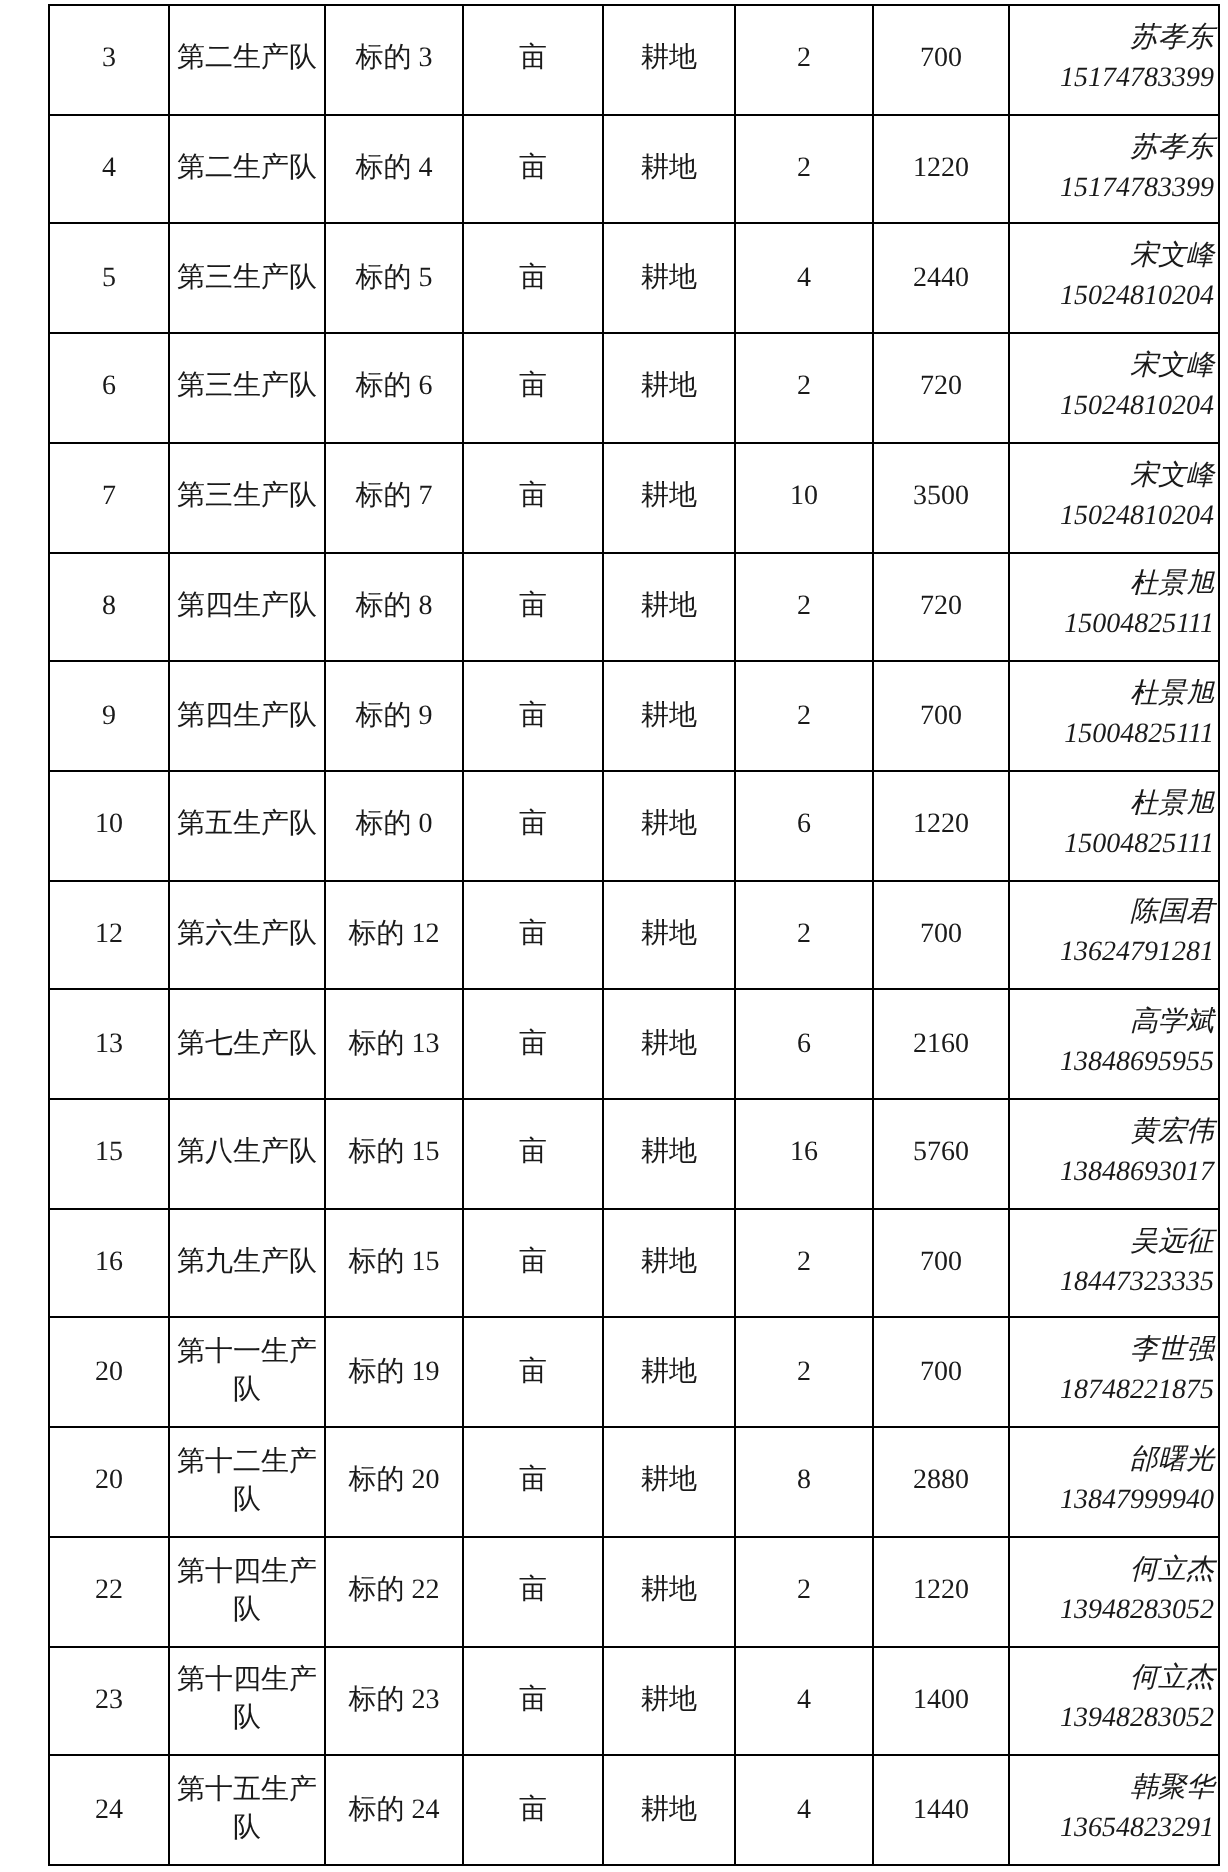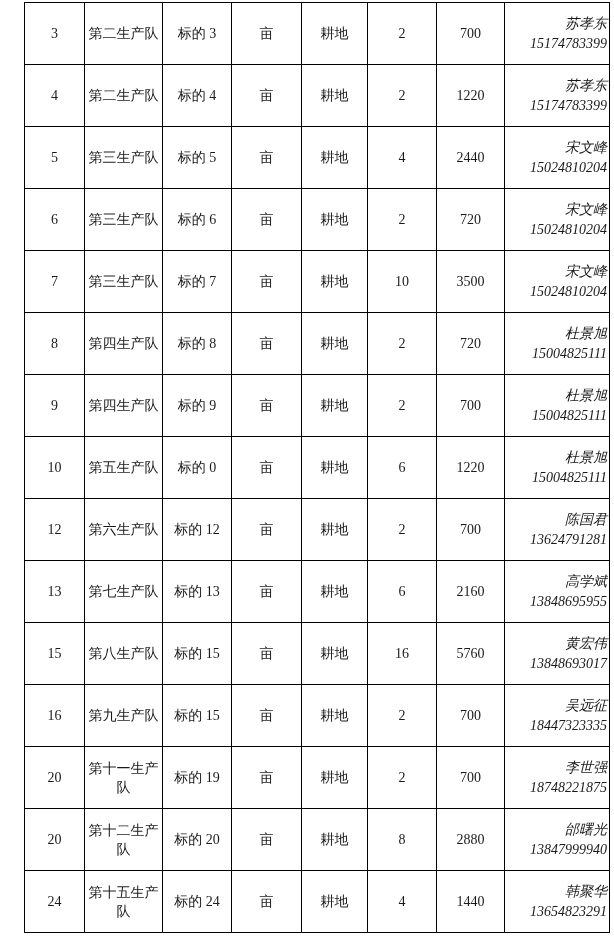--- a/index.html
+++ b/index.html
@@ -255,21 +255,47 @@
     <td>耕地</td>
     <td>8</td>
     <td>2880</td>
     <td class="cell-contact">
       <div class="contact-name">邰曙光</div>
       <div class="contact-phone">13847999940</div>
     </td>
   </tr>
 
 
-
+  <tr>
+    <td>22</td>
+    <td>第十四生产队</td>
+    <td>标的 22</td>
+    <td>亩</td>
+    <td>耕地</td>
+    <td>2</td>
+    <td>1220</td>
+    <td class="cell-contact">
+      <div class="contact-name">何立杰</div>
+      <div class="contact-phone">13948283052</div>
+    </td>
+  </tr>
+
+  <tr>
+    <td>23</td>
+    <td>第十四生产队</td>
+    <td>标的 23</td>
+    <td>亩</td>
+    <td>耕地</td>
+    <td>4</td>
+    <td>1400</td>
+    <td class="cell-contact">
+      <div class="contact-name">何立杰</div>
+      <div class="contact-phone">13948283052</div>
+    </td>
+  </tr>
 
   <tr>
     <td>24</td>
     <td>第十五生产队</td>
     <td>标的 24</td>
     <td>亩</td>
     <td>耕地</td>
     <td>4</td>
     <td>1440</td>
     <td class="cell-contact">

